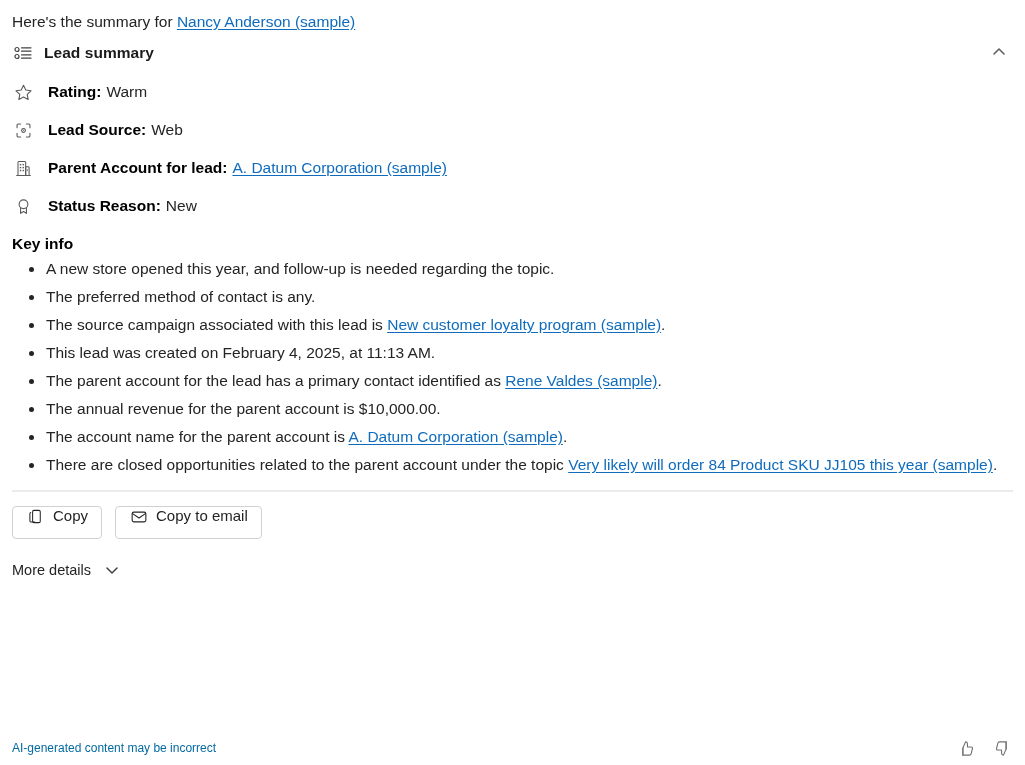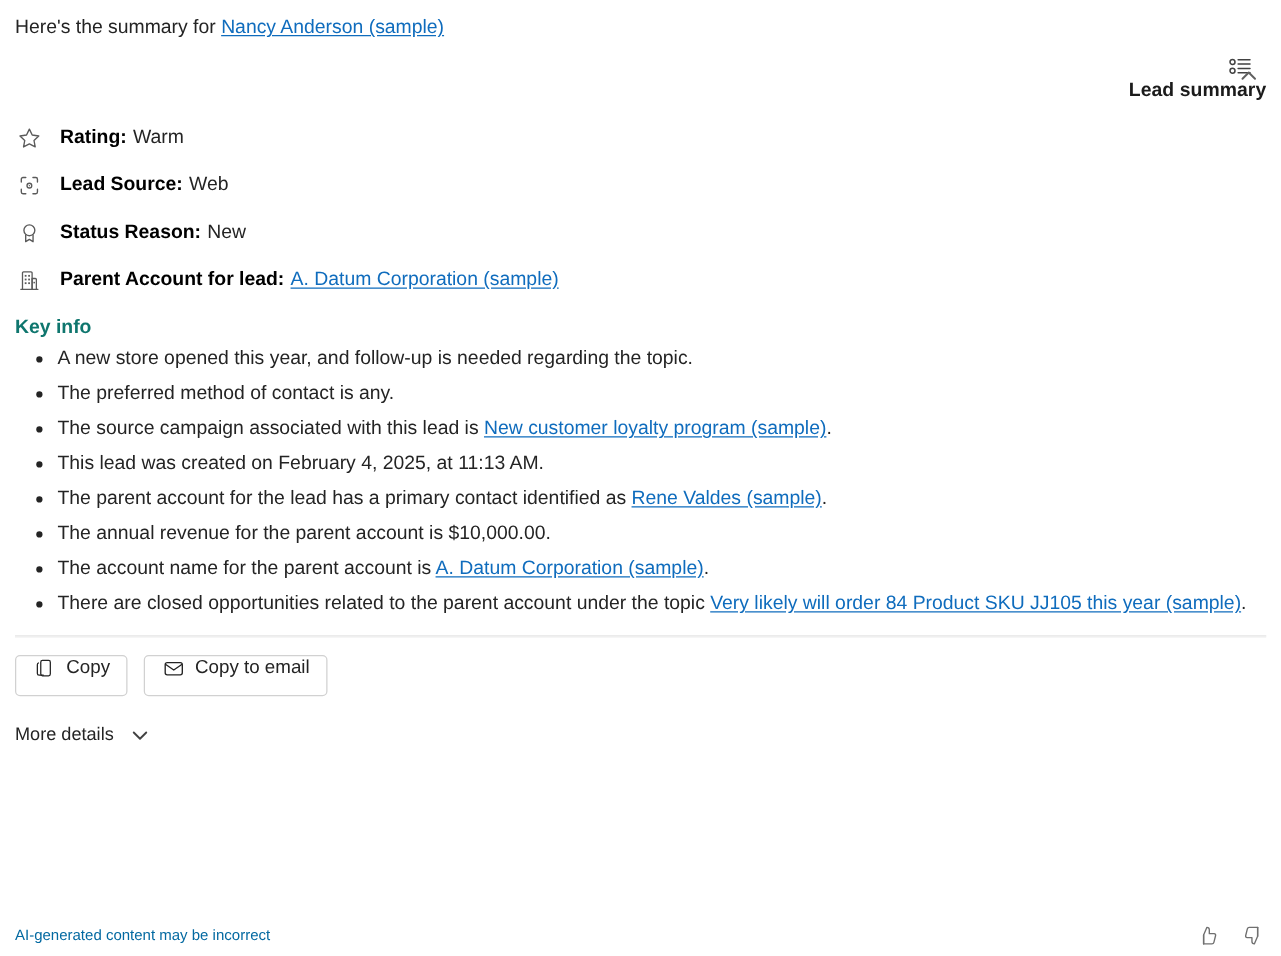--- a/index.html
+++ b/index.html
@@ -37,25 +37,24 @@
   a.link {
     color: #0f6cbd;
     text-decoration: underline;
     text-underline-offset: 2px;
     cursor: pointer;
   }
 
   
   .section-header {
     display: flex;
-    align-items: flex-end;
+    align-items: center;
     padding: 9px 12px 6px 12px;
     position: relative;
     cursor: pointer;
-    flex-direction: column;
   }
   .section-header .sec-icon {
     width: 22px;
     height: 22px;
     flex: 0 0 22px;
     display: flex;
     align-items: center;
     justify-content: center;
     margin-right: 10px;
     color: #424242;
@@ -111,21 +110,21 @@
     color: #242424;
     margin-left: 5px;
     white-space: nowrap;
   }
   .attr-value a.link { font-weight: 400; }
 
   
   .keyinfo-title {
     font-weight: 700;
     font-size: 15.5px;
-    color: #0f766e;
+    color: #000000;
     padding: 10px 28px 2px 12px;
   }
   ul.keyinfo {
     margin: 0;
     padding: 0 16px 0 46px;
     list-style: none;
   }
   ul.keyinfo li {
     position: relative;
     font-size: 15.5px;
@@ -291,48 +290,48 @@
           <circle cx="10" cy="10" r="2.0"></circle>
           <circle cx="10" cy="10" r="0.55" fill="currentColor" stroke="none"></circle>
         </svg>
       </span>
       <span class="attr-label">Lead Source:</span>
       <span class="attr-value">Web</span>
     </div>
 
     <div class="attr-row">
       <span class="attr-icon">
-        <svg width="19" height="19" viewBox="0 0 20 20" fill="none" stroke="currentColor" stroke-width="1.15" stroke-linecap="round" stroke-linejoin="round">
-          <circle cx="10" cy="7.6" r="4.6"></circle>
-          <path d="M6.9 11.5 V17.2 L10 15.3 L13.1 17.2 V11.5"></path>
-        </svg>
-      </span>
-      <span class="attr-label">Status Reason:</span>
-      <span class="attr-value">New</span>
-    </div>
-
-    <div class="attr-row">
-      <span class="attr-icon">
         <svg width="19" height="19" viewBox="0 0 20 20" fill="none" stroke="currentColor" stroke-width="1.1" stroke-linejoin="round">
           <path d="M4.2 17.3 V3.6 a0.9 0.9 0 0 1 0.9 -0.9 h6.3 a0.9 0.9 0 0 1 0.9 0.9 V17.3"></path>
           <path d="M12.3 17.3 V8.2 h2.7 a0.9 0.9 0 0 1 0.9 0.9 V17.3"></path>
           <line x1="2.8" y1="17.3" x2="17.2" y2="17.3" stroke-linecap="round"></line>
           <rect x="6.1" y="5.2" width="1.5" height="1.5" fill="currentColor" stroke="none"></rect>
           <rect x="9.0" y="5.2" width="1.5" height="1.5" fill="currentColor" stroke="none"></rect>
           <rect x="6.1" y="8.3" width="1.5" height="1.5" fill="currentColor" stroke="none"></rect>
           <rect x="9.0" y="8.3" width="1.5" height="1.5" fill="currentColor" stroke="none"></rect>
           <rect x="6.1" y="11.4" width="1.5" height="1.5" fill="currentColor" stroke="none"></rect>
           <rect x="9.0" y="11.4" width="1.5" height="1.5" fill="currentColor" stroke="none"></rect>
           <rect x="13.4" y="11.0" width="1.3" height="1.3" fill="currentColor" stroke="none"></rect>
         </svg>
       </span>
       <span class="attr-label">Parent Account for lead:</span>
       <span class="attr-value"><a class="link" href="#">A. Datum Corporation (sample)</a></span>
     </div>
 
+    <div class="attr-row">
+      <span class="attr-icon">
+        <svg width="19" height="19" viewBox="0 0 20 20" fill="none" stroke="currentColor" stroke-width="1.15" stroke-linecap="round" stroke-linejoin="round">
+          <circle cx="10" cy="7.6" r="4.6"></circle>
+          <path d="M6.9 11.5 V17.2 L10 15.3 L13.1 17.2 V11.5"></path>
+        </svg>
+      </span>
+      <span class="attr-label">Status Reason:</span>
+      <span class="attr-value">New</span>
+    </div>
+
   </div>
 
   
   <div class="keyinfo-title">Key info</div>
   <ul class="keyinfo" id="keyinfo-list">
       <li><span>A new store opened this year, and follow-up is needed regarding the topic.</span></li>
       <li><span>The preferred method of contact is any.</span></li>
       <li><span>The source campaign associated with this lead is </span><a class="link" href="#">New customer loyalty program (sample)</a><span>.</span></li>
       <li><span>This lead was created on February 4, 2025, at 11:13 AM.</span></li>
       <li><span>The parent account for the lead has a primary contact identified as </span><a class="link" href="#">Rene Valdes (sample)</a><span>.</span></li>

